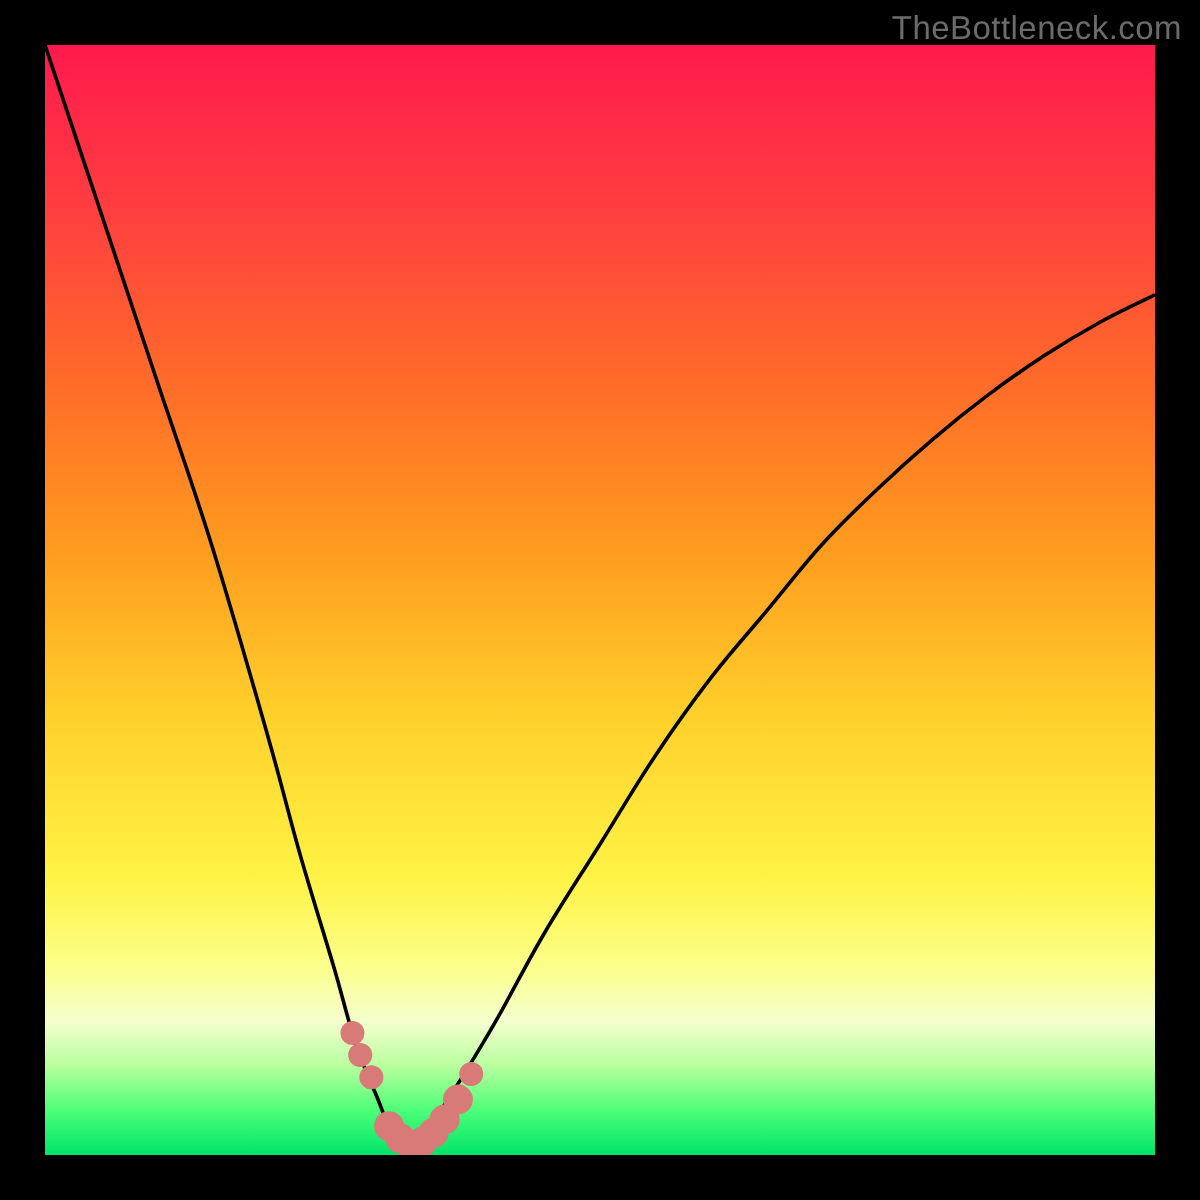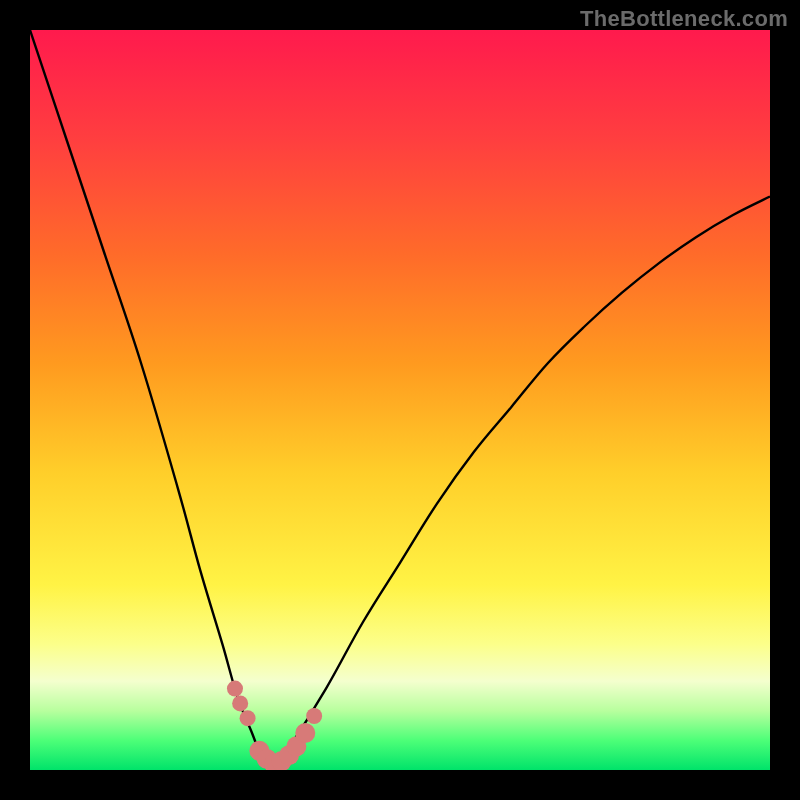--- a/index.html
+++ b/index.html
@@ -41,21 +41,21 @@
     position: absolute;
     inset: 0;
   }
   .watermark {
     position: absolute;
     top: 6px;
     right: 12px;
     color: #6b6b6b;
     font-size: 22px;
     letter-spacing: 0.3px;
-    font-weight: 700;
+    font-weight: 400;
     user-select: none;
   }
 </style>
 </head>
 <body>
 
 <div class="watermark">TheBottleneck.com</div>
 
 <div class="frame">
   <div class="gradient"></div>

